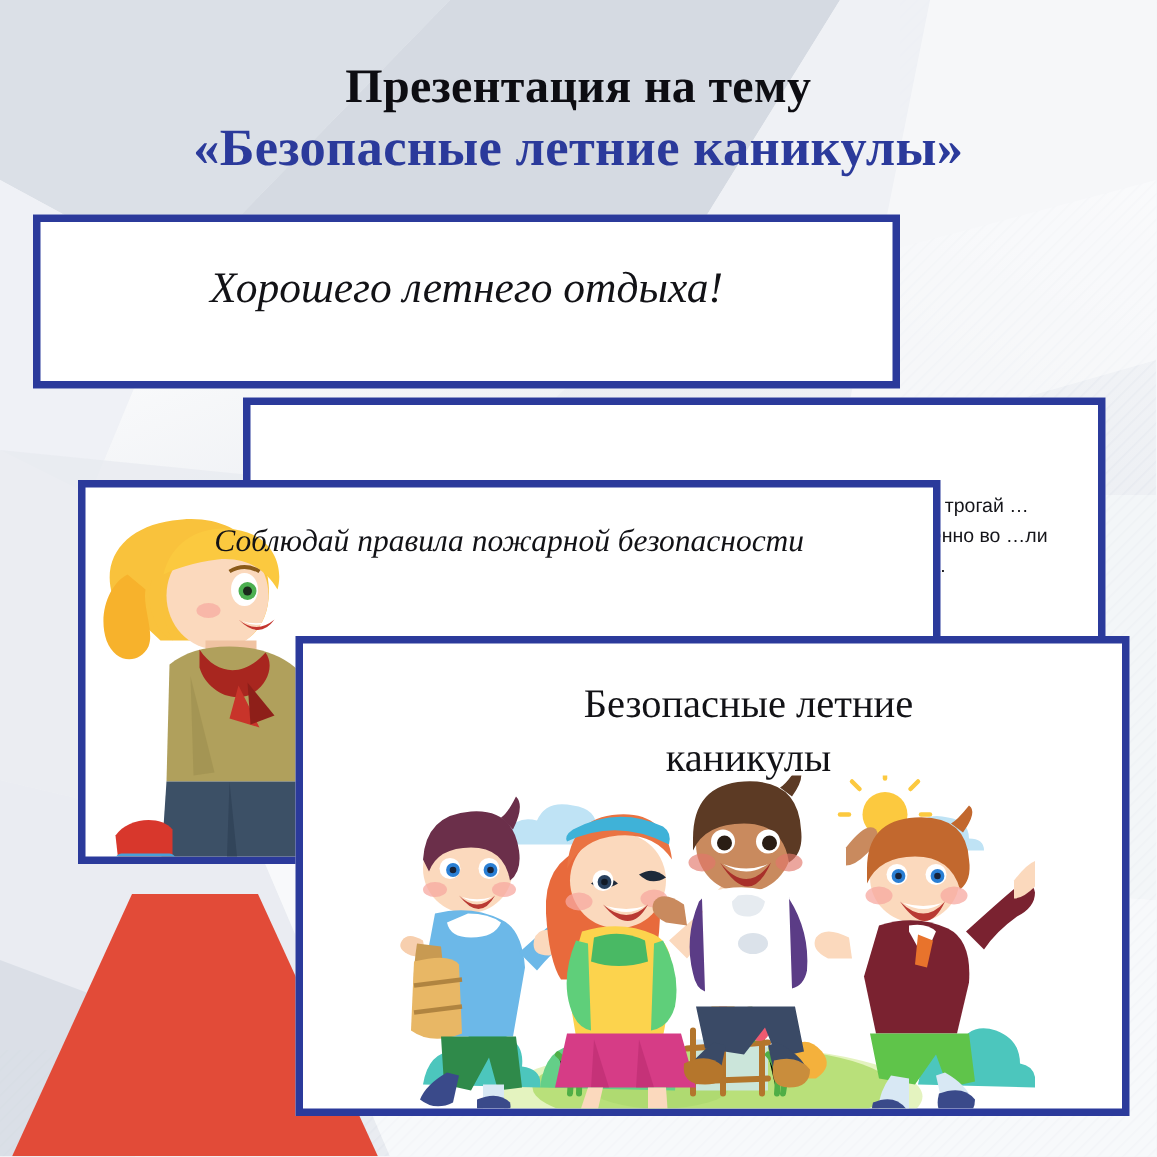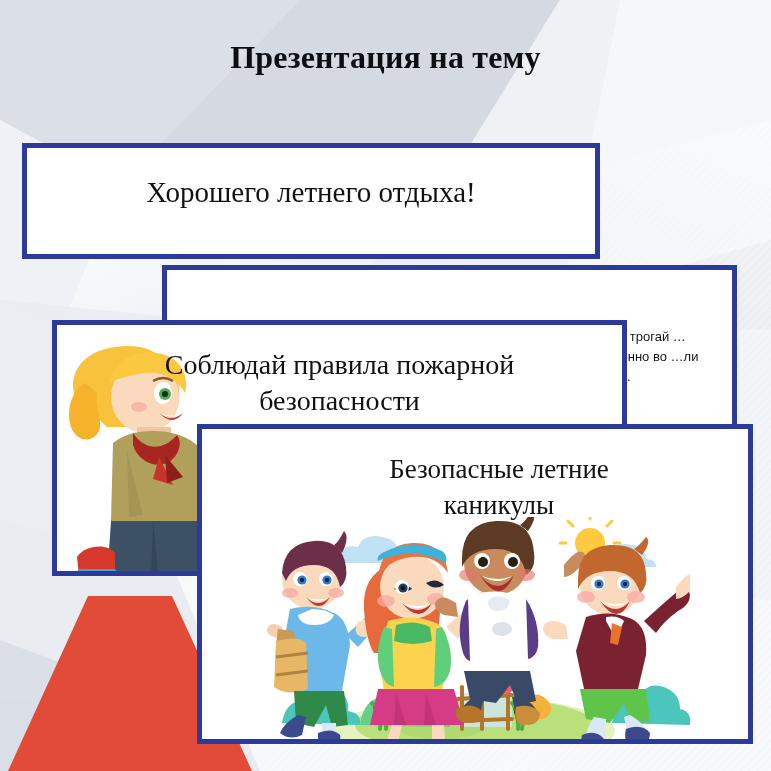--- a/index.html
+++ b/index.html
@@ -74,40 +74,40 @@
     left: 0; right: 0;
     text-align: center;
     color: #121216;
     font-family: "Liberation Serif", serif;
     font-weight: normal;
     z-index: 3;
   }
 
   
   #card-1 { left: 22px;  top: 143px; width: 578px;  height: 116px; z-index: 10; }
-  #card-1 .card-title { top: 27px; font-size: 29px; line-height: 1.2; }
+  #card-1 .card-title { top: 27px; font-size: 29px; line-height: 1.2; font-style: italic; }
 
   
   #card-2 { left: 162px; top: 265px; width: 575px;  height: 166px; z-index: 11; }
   #card-2 .card-title { top: 18px; font-size: 25px; line-height: 1.3; padding: 0 40px; }
   #card-2 .side-note {
     position: absolute;
     right: 6px; top: 57px;
     width: 120px;
     font-family: "Liberation Sans", sans-serif;
     font-size: 13px;
     line-height: 1.55;
     color: #15151a;
     text-align: left;
     z-index: 3;
   }
 
   
   #card-3 { left: 52px;  top: 320px; width: 575px;  height: 256px; z-index: 12; }
-  #card-3 .card-title { top: 22px; font-size: 28px; line-height: 1.3; padding: 0 60px; }
+  #card-3 .card-title { top: 22px; font-size: 21px; line-height: 1.3; padding: 0 60px; font-style: italic; }
 
   
   #card-4 { left: 197px; top: 424px; width: 556px;  height: 320px; z-index: 13; }
   #card-4 .card-title { top: 22px; font-size: 27px; line-height: 1.35; padding: 0 120px; margin-left: 48px; }
 
   
   .illus { position: absolute; z-index: 2; }
   #girl-bow   { left: 20px;  bottom: -4px;  width: 190px; height: 150px; }
   #girl-blond { left: 10px;  bottom: -10px; width: 175px; height: 250px; }
   #kids-scene { left: 50%; transform: translateX(-50%); bottom: 0px; width: 430px; height: 222px; }
@@ -149,20 +149,21 @@
       <polygon points="300,330 771,330 771,600 170,560" fill="#f4f6f8" opacity="0.7"></polygon>
       <polygon points="0,520 170,560 260,771 0,771" fill="#e2e6ed" opacity="0.6"></polygon>
       <polygon points="170,560 771,600 771,771 260,771" fill="#fafbfc" opacity="0.7"></polygon>
       <polygon points="620,0 771,0 771,240 560,300" fill="#ffffff" opacity="0.45"></polygon>
       <polygon points="0,640 160,700 90,771 0,771" fill="#ced5df" opacity="0.55"></polygon>
     </svg>
   </div>
 
   <div class="header">
     <div class="title-line-1">Презентация на тему</div>
+    <div class="title-line-2">«Безопасные летние каникулы»</div>
   </div>
 
   <svg class="red-wedge" viewBox="0 0 260 175" preserveAspectRatio="none">
     <polygon points="88,0 172,0 252,175 8,175" fill="#e24b38"></polygon>
   </svg>
 
   <div class="card" id="card-1">
     <div class="card-title">Хорошего летнего отдыха!</div>
   </div>
 

